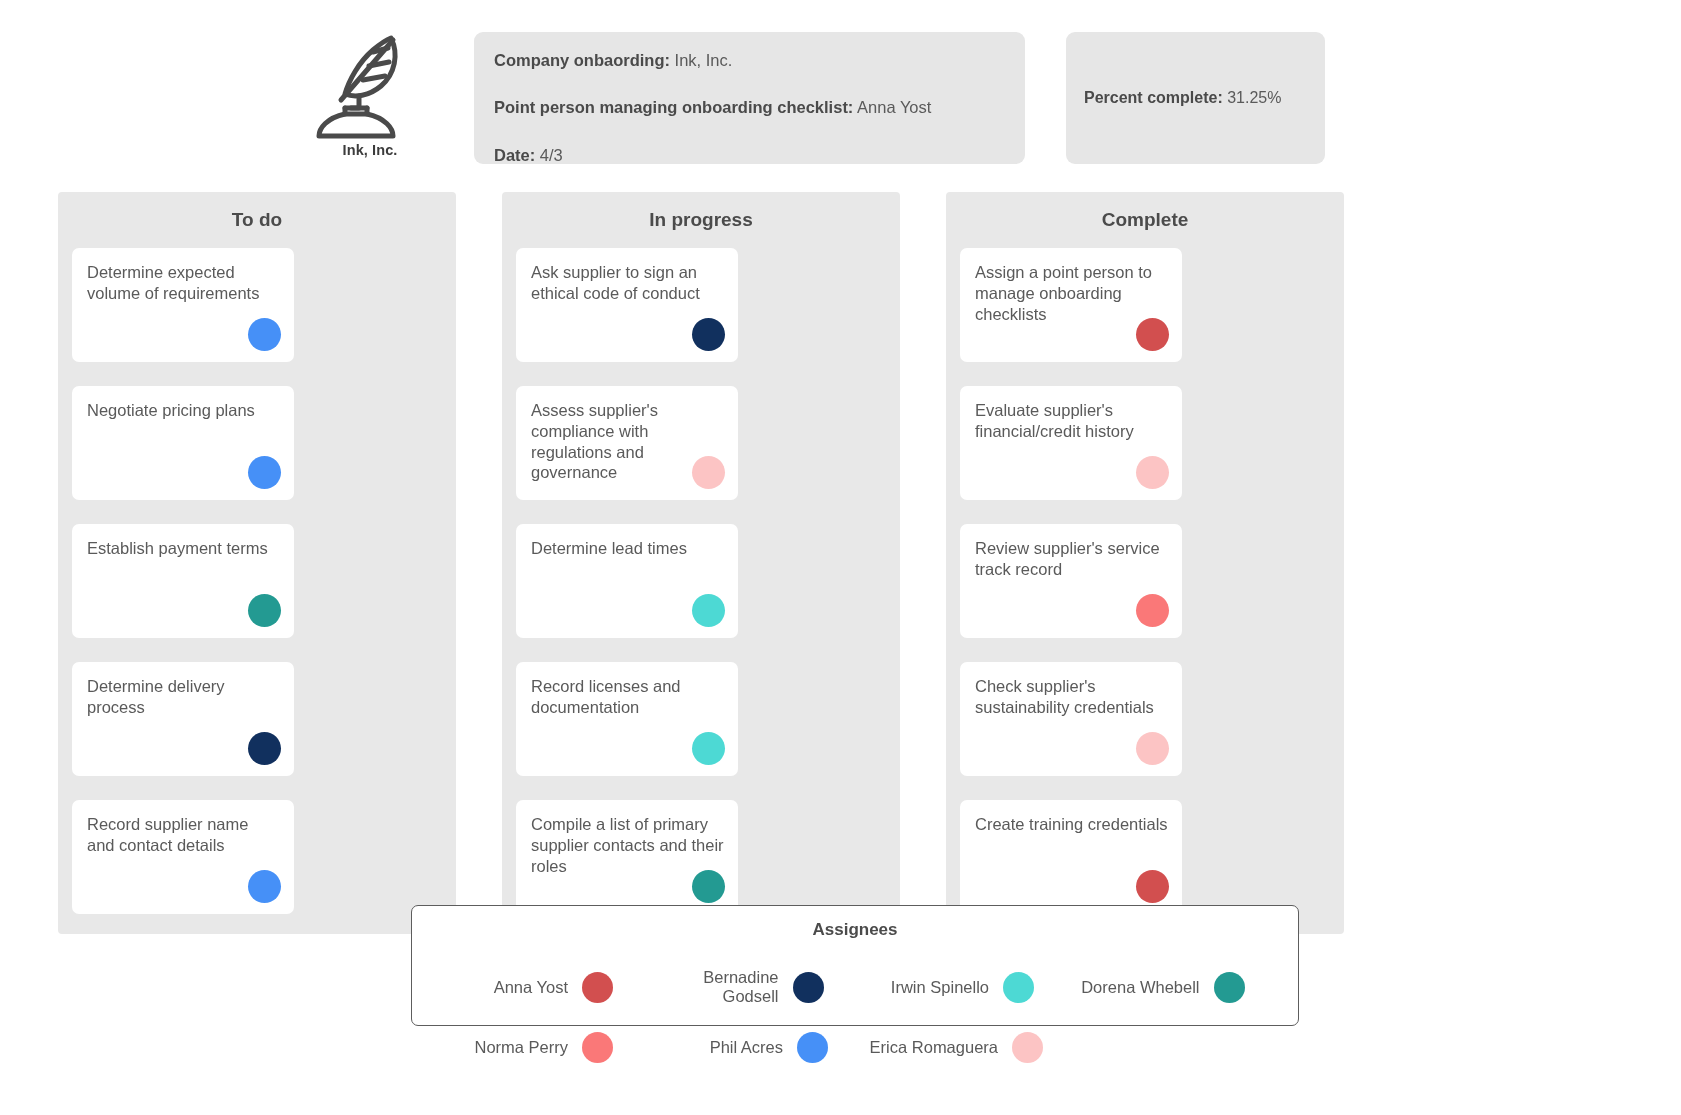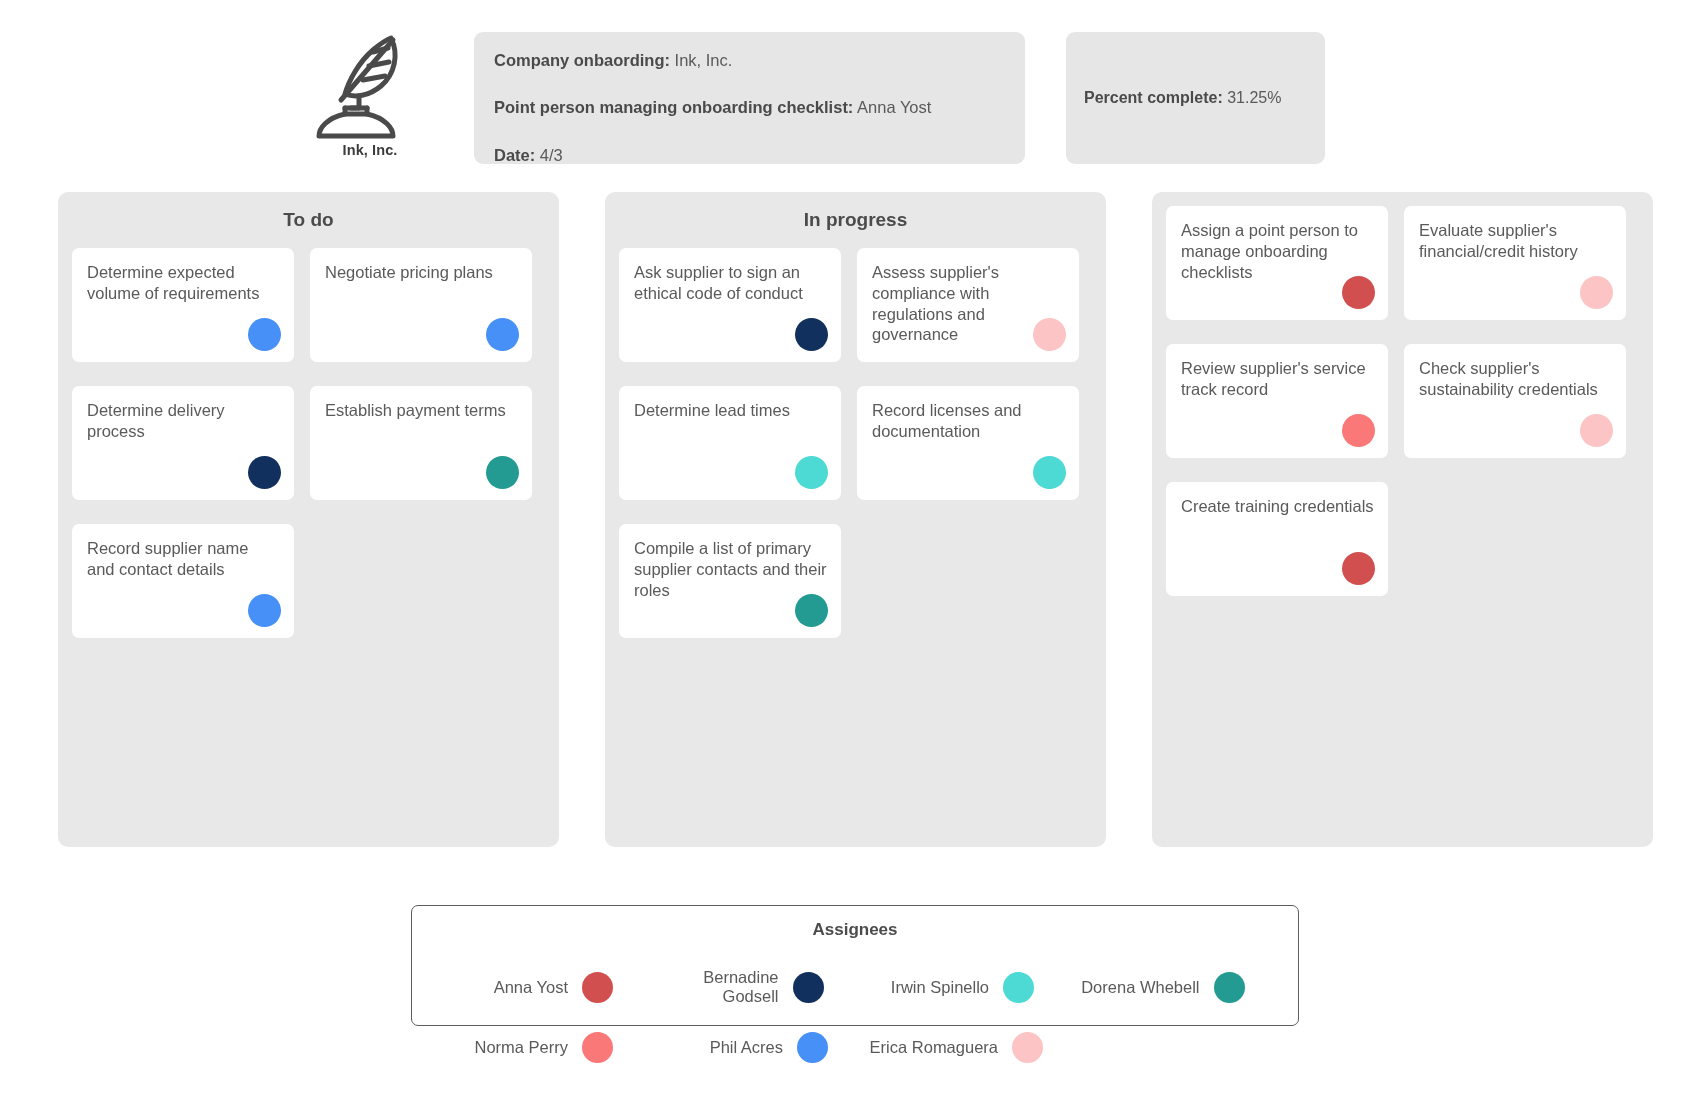--- a/index.html
+++ b/index.html
@@ -95,23 +95,23 @@
     position: absolute;
     left: 0;
     top: 192px;
     width: 1681px;
     display: flex;
     gap: 46px;
     padding-left: 58px;
     box-sizing: border-box;
   }
   .column {
-    width: 501px;
+    width: 398px;
     background: #e8e8e8;
-    border-radius: 10px;
+    border-radius: 4px;
     padding: 14px 14px 20px 14px;
     box-sizing: border-box;
     min-height: 655px;
   }
   .column-title {
     text-align: center;
     font-size: 19px;
     font-weight: bold;
     color: #4b4b4b;
     margin: 3px 0 17px 0;
@@ -258,26 +258,26 @@
         <div class="cards">
           <div class="card">
             <div class="card-text">Determine expected volume of requirements</div>
             <div class="card-dot" title="Phil Acres" style="background: rgb(70, 144, 247);"></div>
           </div>
           <div class="card">
             <div class="card-text">Negotiate pricing plans</div>
             <div class="card-dot" title="Phil Acres" style="background: rgb(70, 144, 247);"></div>
           </div>
           <div class="card">
+            <div class="card-text">Establish payment terms</div>
+            <div class="card-dot" title="Dorena Whebell" style="background: rgb(35, 154, 146);"></div>
+          </div>
+          <div class="card">
             <div class="card-text">Determine delivery process</div>
             <div class="card-dot" title="Bernadine Godsell" style="background: rgb(17, 48, 94);"></div>
-          </div>
-          <div class="card">
-            <div class="card-text">Establish payment terms</div>
-            <div class="card-dot" title="Dorena Whebell" style="background: rgb(35, 154, 146);"></div>
           </div>
           <div class="card">
             <div class="card-text">Record supplier name and contact details</div>
             <div class="card-dot" title="Phil Acres" style="background: rgb(70, 144, 247);"></div>
           </div>
         </div>
       </div>
       <div class="column">
         <div class="column-title">In progress</div>
         <div class="cards">
@@ -297,20 +297,21 @@
             <div class="card-text">Record licenses and documentation</div>
             <div class="card-dot" title="Irwin Spinello" style="background: rgb(77, 217, 212);"></div>
           </div>
           <div class="card">
             <div class="card-text">Compile a list of primary supplier contacts and their roles</div>
             <div class="card-dot" title="Dorena Whebell" style="background: rgb(35, 154, 146);"></div>
           </div>
         </div>
       </div>
       <div class="column">
+        <div class="column-title">Complete</div>
         <div class="cards">
           <div class="card">
             <div class="card-text">Assign a point person to manage onboarding checklists</div>
             <div class="card-dot" title="Anna Yost" style="background: rgb(210, 79, 79);"></div>
           </div>
           <div class="card">
             <div class="card-text">Evaluate supplier's financial/credit history</div>
             <div class="card-dot" title="Erica Romaguera" style="background: rgb(252, 196, 196);"></div>
           </div>
           <div class="card">

